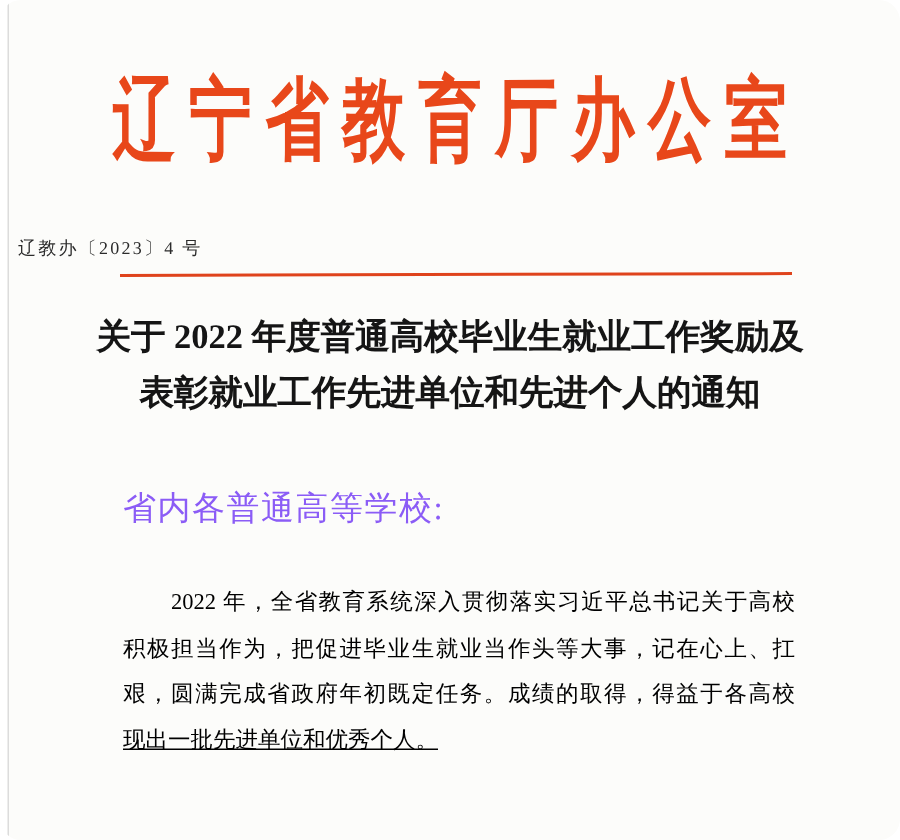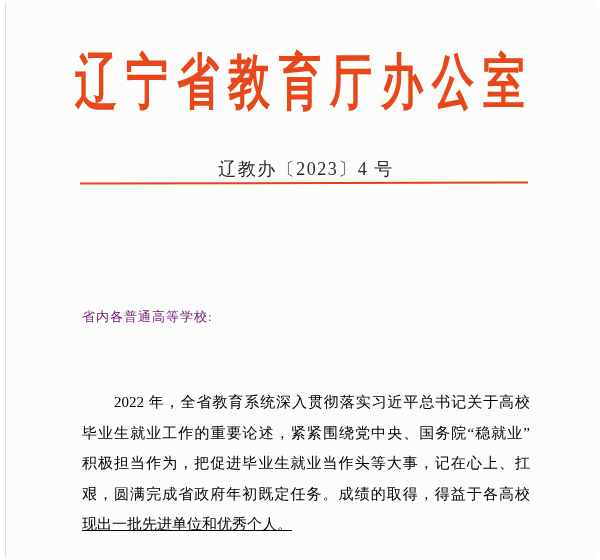--- a/index.html
+++ b/index.html
@@ -38,22 +38,22 @@
     letter-spacing: 9px;
     padding-left: 9px;
     line-height: 1;
     white-space: nowrap;
     transform: scaleY(1.42);
     transform-origin: center top;
   }
   .docnum {
     position: absolute;
     top: 157px; left: 12px; right: 0;
-    text-align: center;
-    font-size: 18px;
+    text-align: left;
+    font-size: 12px;
     letter-spacing: 1.5px;
     color: #2b2b2b;
   }
   .rule {
     position: absolute;
     top: 182px; left: 80px;
     width: 448px; height: 2px;
     transform: rotate(-0.15deg);
   }
   .title {
@@ -65,24 +65,24 @@
     font-weight: 900;
     line-height: 37px;
     color: #151515;
   }
   .title .tline {
     display: block;
     white-space: nowrap;
   }
   .salutation {
     position: absolute;
-    top: 308px; left: 82px;
-    font-size: 13px;
+    top: 324px; left: 82px;
+    font-size: 22px;
     letter-spacing: 1px;
-    color: #701a75;
+    color: #8b5cf6;
   }
   .bodytext {
     position: absolute;
     top: 343px; left: 82px;
     width: 448px;
     font-size: 15px;
     color: #000000;
     margin-top: 44px;
   }
   .bline {
@@ -106,24 +106,27 @@
 
   <div class="scan-strip"></div>
   <div class="scan-edge"></div>
 
   <h1 class="agency" style="color: rgb(232, 71, 26);">辽宁省教育厅办公室</h1>
 
   <div class="docnum">辽教办〔2023〕4 号</div>
 
   <div class="rule" style="background: rgb(223, 67, 28);"></div>
 
+  <h2 class="title">
+    <span class="tline">关于 2022 年度普通高校毕业生就业工作奖励及</span>
+    <span class="tline">表彰就业工作先进单位和先进个人的通知</span>
+  </h2>
 
   <div class="salutation">省内各普通高等学校:</div>
 
   <div class="bodytext">
     <div class="bline first">2022 年，全省教育系统深入贯彻落实习近平总书记关于高校</div>
-    <div class="bline">毕业生就业工作的重要论述，紧紧围绕党中央、国务院“稳就业”</div>
     <div class="bline">积极担当作为，把促进毕业生就业当作头等大事，记在心上、扛</div>
     <div class="bline">艰，圆满完成省政府年初既定任务。成绩的取得，得益于各高校</div>
     <div class="bline last">现出一批先进单位和优秀个人。</div>
   </div>
 
 </div>
 
 </body></html>

